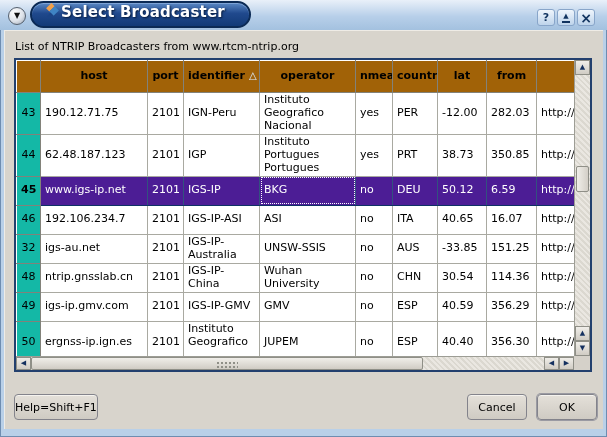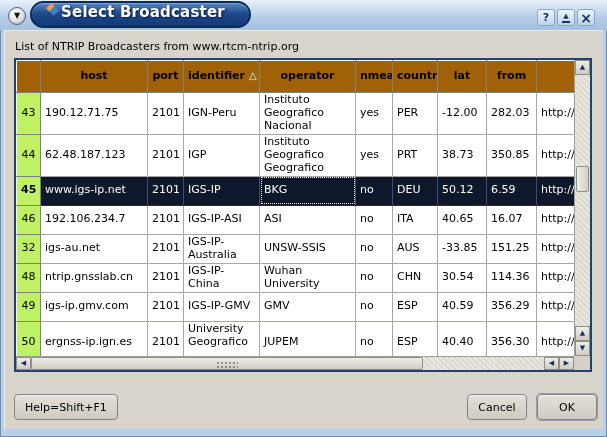--- a/index.html
+++ b/index.html
@@ -50,24 +50,24 @@
   .grid-viewport { position:absolute; left:0; top:0; right:16px; bottom:14px; overflow:hidden; background:#fff; }
   table.grid { border-collapse:collapse; table-layout:fixed; width:640px; }
   .grid th, .grid td { font-size:11px; padding:1px 4px; box-sizing:border-box;
     overflow:hidden; line-height:1.18; vertical-align:middle; }
   .grid td { background:#fff; color:#000; border-right:1px solid #a9a9a1; border-bottom:1px solid #a9a9a1;
     height:29px; white-space:nowrap; }
   .grid td.wrap { white-space:normal; word-wrap:break-word; }
   .grid thead th { height:32px; background:#a16207; font-weight:bold; text-align:center; color:#000;
     border-top:1px solid #fff; border-left:1px solid #fff;
     border-right:1px solid #82827a; border-bottom:1px solid #82827a; white-space:nowrap; }
-  .grid tbody th { background:#bef264; font-weight:normal; color:#000;
+  .grid tbody th { background:#14b8a6; font-weight:normal; color:#000;
     border-top:1px solid #fff; border-left:1px solid #fff;
     border-right:1px solid #82827a; border-bottom:1px solid #82827a;margin-top:26px; }
-  .grid tr.selected td { background:#0f172a; color:#fff;
+  .grid tr.selected td { background:#4c1d95; color:#fff;
     border-right-color:#33517f; border-bottom-color:#0e3166;margin-top:38px; }
   .grid tr.selected th { font-weight:bold; }
   .grid td.focus-cell { outline:1px dotted #ffffff; outline-offset:-2px; }
   .sort-indicator { color:#e6e3dc; text-shadow:0 0 1px #8a8a82; font-size:10px; margin-left:4px; font-weight:normal; }
 
   
   .vscroll { position:absolute; right:0; top:0; width:16px; bottom:14px; border-left:1px solid #9d9d95;
     background:repeating-linear-gradient(45deg,#eae7e1 0 2px,#dbd8d0 2px 4px); box-sizing:border-box; }
   .sb-btn { position:absolute; box-sizing:border-box; background:linear-gradient(#f0eee9,#d0ccc4);
     border:1px solid #8f8f87; color:#14305f; font-size:7px;
@@ -88,21 +88,21 @@
     background:linear-gradient(#f0eee9,#d0ccc4); border:1px solid #8f8f87; border-radius:2px; box-sizing:border-box; }
   .grip { position:absolute; left:50%; top:3px; transform:translateX(-50%); width:22px; height:8px;
     background-image:radial-gradient(circle,#8f8f87 1px,transparent 1.3px); background-size:4px 4px; }
   .scroll-corner { position:absolute; right:0; bottom:0; width:16px; height:14px; background:#d5d1c9; }
 
   
   .btn { position:absolute; box-sizing:border-box; height:26px;
     background:linear-gradient(#e4e0d9,#cfcbc3); border:1px solid #83838b; border-radius:4px;
     box-shadow:inset 0 1px 0 #f5f3ef; font-size:11px; color:#000;
     display:flex; align-items:center; justify-content:center; font-family:inherit; }
-  .help-btn   { left:10px;  bottom:9px; padding:0 10px; }
+  .help-btn   { left:10px;  bottom:9px; padding:0 0; }
   .cancel-btn { right:76px; bottom:9px; width:60px; }
   .ok-btn     { right:6px;  bottom:9px; width:60px; box-shadow:inset 0 1px 0 #f5f3ef, 0 0 0 1px #9a9aa2; }
 </style>
 </head>
 <body>
 
 <div class="screen">
 
   <div class="desktop-corner"></div>
   <div class="desktop-topline"></div>
@@ -173,21 +173,21 @@
                 <td>PER</td>
                 <td>-12.00</td>
                 <td>282.03</td>
                 <td class="wrap">http://i</td>
               </tr>
               <tr>
                 <th>44</th>
                 <td>62.48.187.123</td>
                 <td>2101</td>
                 <td class="wrap">IGP</td>
-                <td class="wrap">Instituto Geografico Geografico</td>
+                <td class="wrap">Instituto Portugues Portugues</td>
                 <td>yes</td>
                 <td>PRT</td>
                 <td>38.73</td>
                 <td>350.85</td>
                 <td class="wrap">http://w</td>
               </tr>
               <tr class="selected">
                 <th>45</th>
                 <td>www.igs-ip.net</td>
                 <td>2101</td>
@@ -244,21 +244,21 @@
                 <td>no</td>
                 <td>ESP</td>
                 <td>40.59</td>
                 <td>356.29</td>
                 <td class="wrap">http://r</td>
               </tr>
               <tr>
                 <th>50</th>
                 <td>ergnss-ip.ign.es</td>
                 <td>2101</td>
-                <td class="wrap">University Geografico ...</td>
+                <td class="wrap">Instituto Geografico ...</td>
                 <td class="wrap">JUPEM</td>
                 <td>no</td>
                 <td>ESP</td>
                 <td>40.40</td>
                 <td>356.30</td>
                 <td class="wrap">http://w</td>
               </tr>
               <tr>
                 <th>51</th>
                 <td>www.rtknet.gov.my</td>

